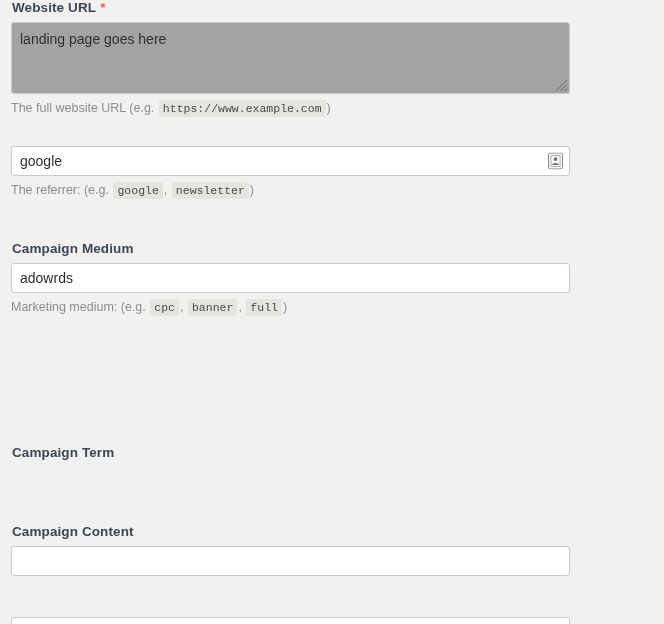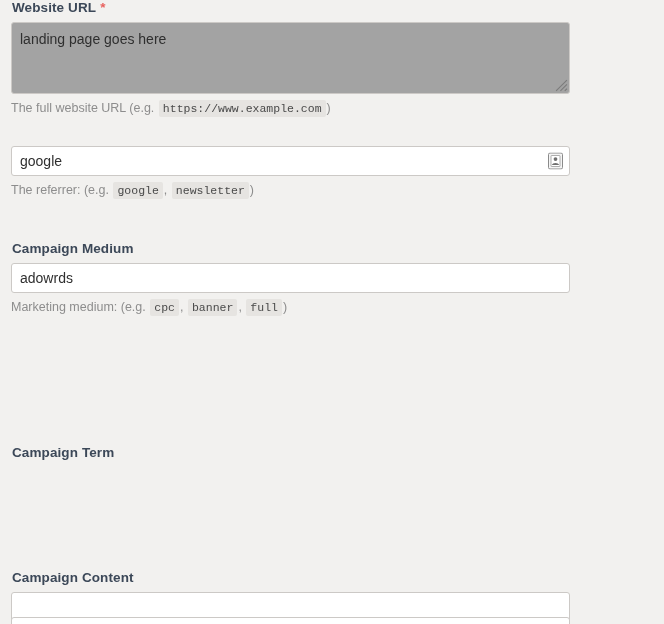--- a/index.html
+++ b/index.html
@@ -175,21 +175,21 @@
     </span>
   </div>
 
 
   <div class="field-group" style="top:445px;">
     <label class="field-label">
       <span>Campaign Term</span>
     </label>
   </div>
 
-  <div class="field-group" style="top:524px;margin-top:46px;">
+  <div class="field-group" style="top:524px;">
     <label class="field-label">
       <span>Campaign Content</span>
     </label>
     <div class="input-wrap">
       <input class="text-input" type="text" value="" style="">
     </div>
   </div>
 
   <div class="bottom-peek"></div>
 

